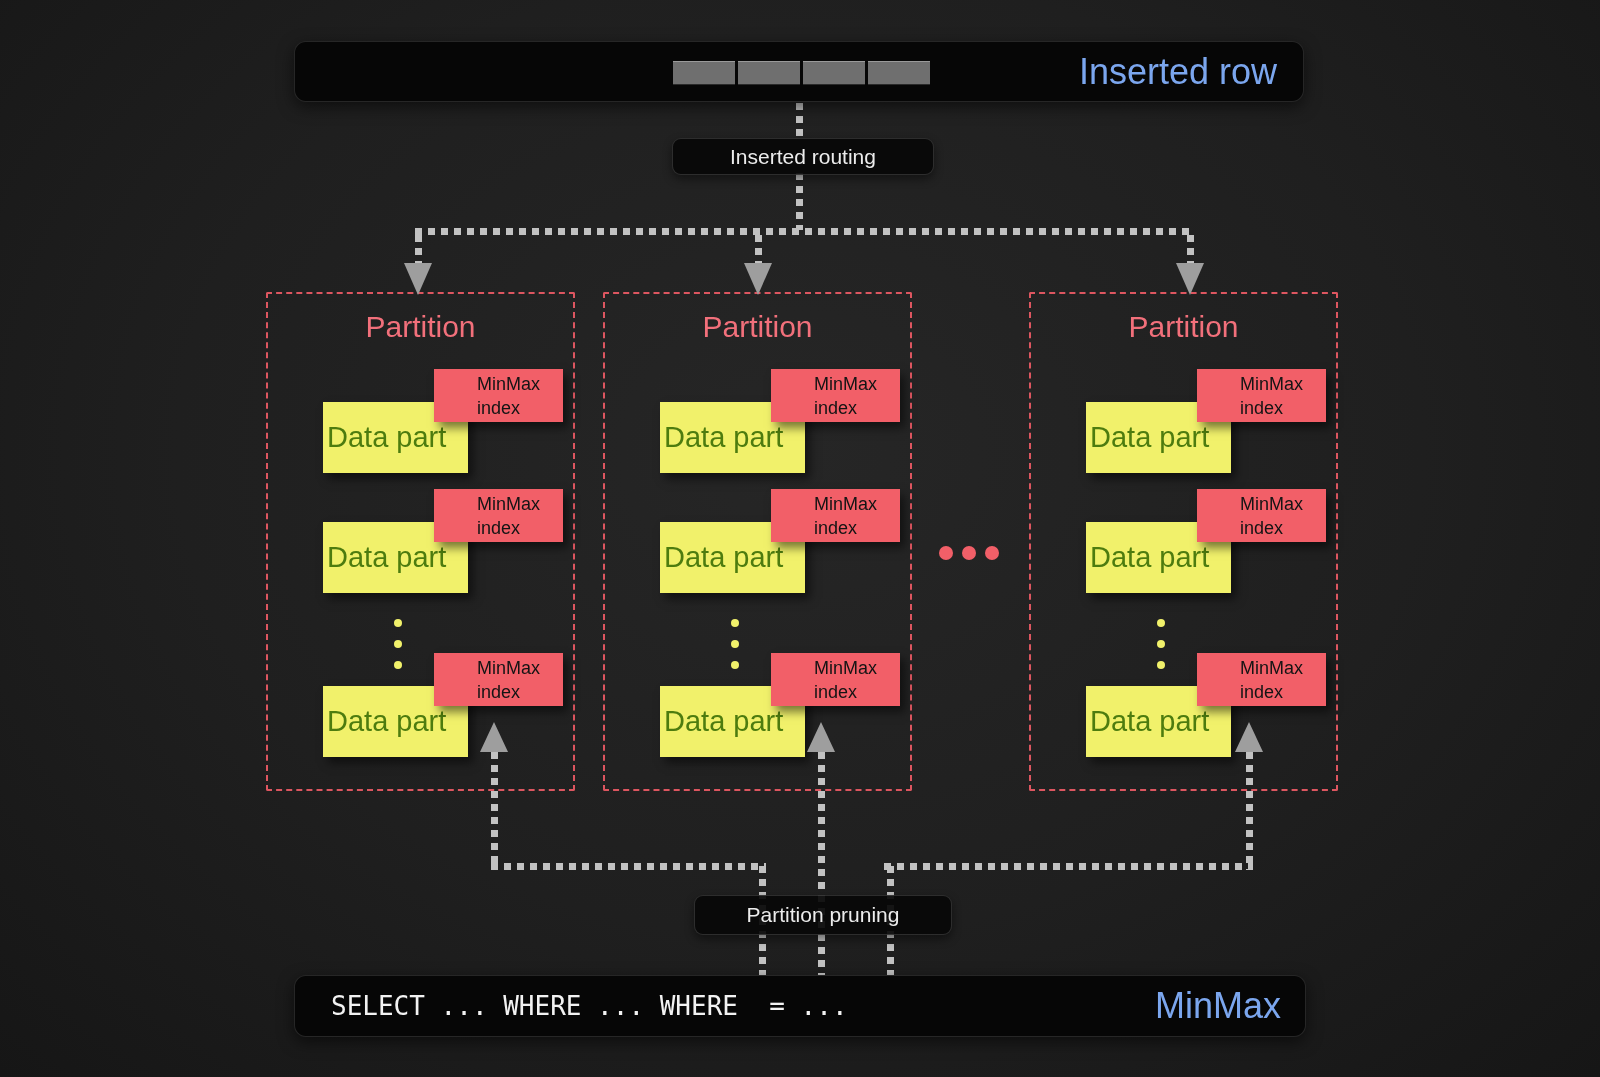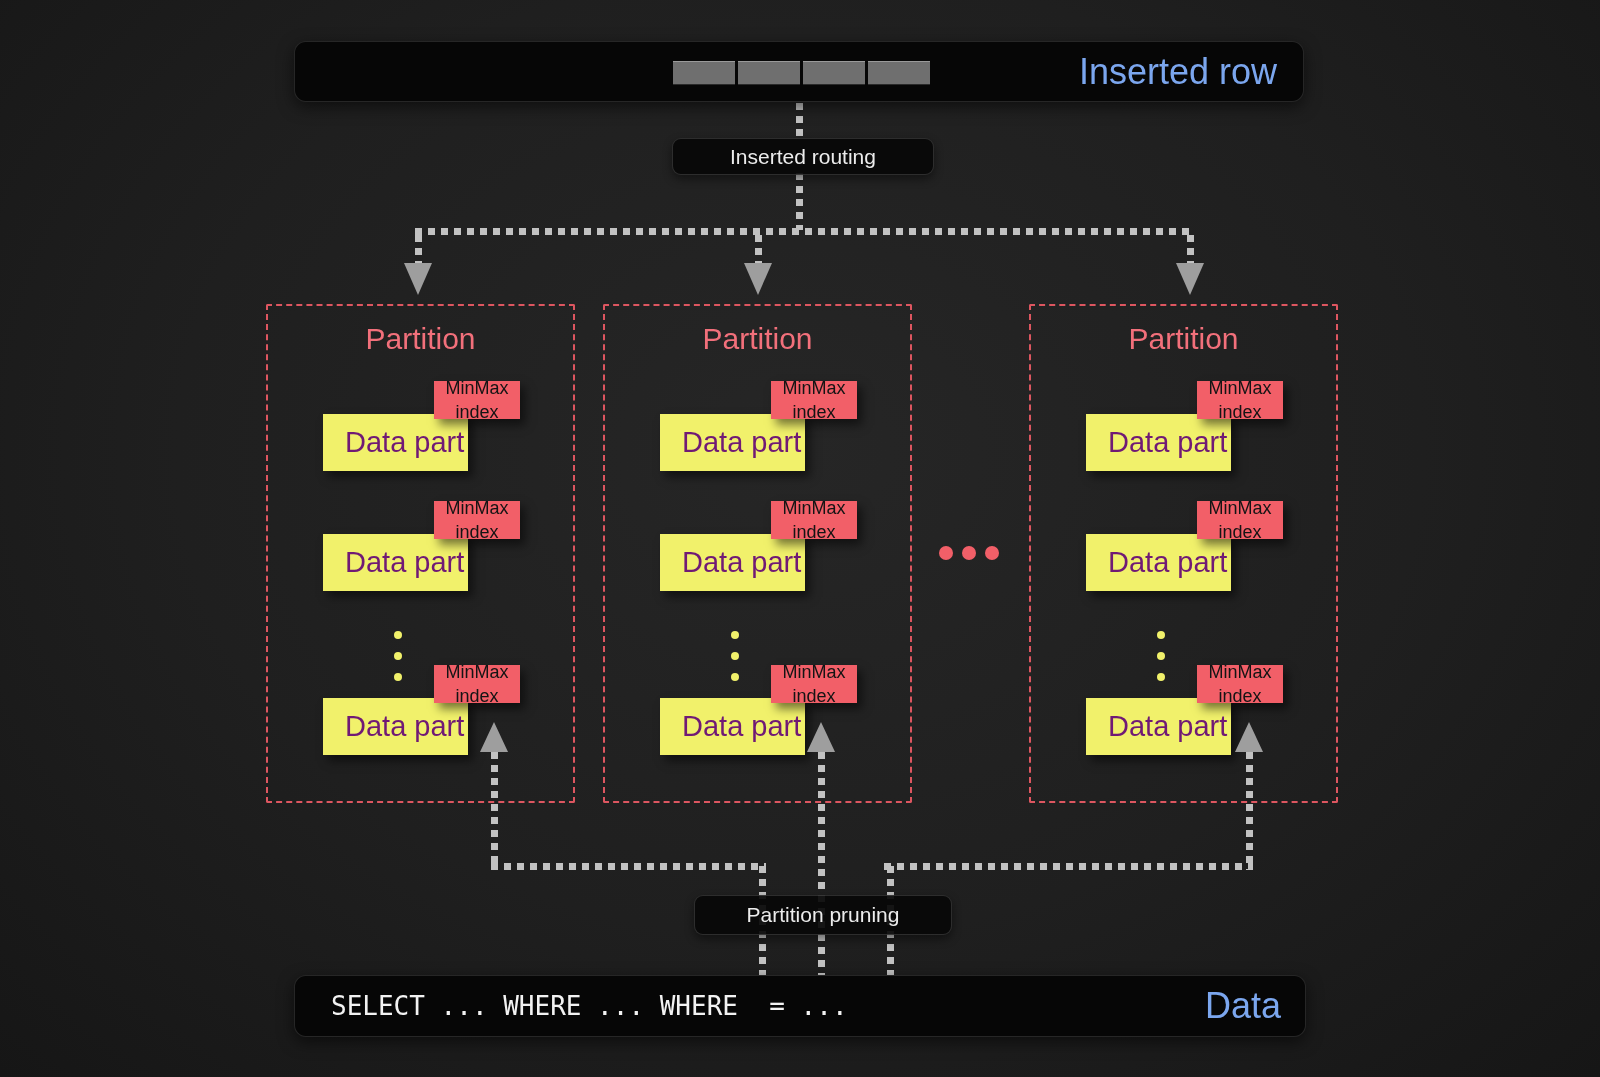--- a/index.html
+++ b/index.html
@@ -48,39 +48,39 @@
     border-left:14px solid transparent;border-right:14px solid transparent;
     border-top:32px solid var(--arrow-gray);
   }
   .arrow-up{
     position:absolute;width:0;height:0;z-index:3;
     border-left:14px solid transparent;border-right:14px solid transparent;
     border-bottom:30px solid var(--arrow-gray);
   }
   
   .partition{
-    position:absolute;top:304px;width:305px;height:495px;
+    position:absolute;top:292px;width:305px;height:495px;
     border:2px dashed var(--red-border);border-radius:2px;z-index:1;
   }
   .partition-title{
     position:absolute;top:16px;left:0;width:100%;text-align:center;
     color:var(--partition-red);font-size:30px;
   }
   .dp-group{position:absolute;left:0;width:100%;height:110px;}
   .data-part{
-    position:absolute;left:55px;top:33px;width:145px;height:57px;
-    background:var(--yellow);color:#701a75;font-size:29px;
-    display:flex;align-items:center;padding-left:22px;box-sizing:border-box;
+    position:absolute;left:55px;top:33px;width:145px;height:71px;
+    background:var(--yellow);color:#4d7c0f;font-size:29px;
+    display:flex;align-items:center;padding-left:4px;box-sizing:border-box;
     box-shadow:5px 6px 9px rgba(0,0,0,0.5);z-index:1;
   }
   .minmax-tag{
-    position:absolute;left:166px;top:0;width:86px;height:38px;
+    position:absolute;left:166px;top:0;width:86px;height:53px;
     background:var(--tag-red);color:#141414;font-size:18px;line-height:24px;
-    display:flex;align-items:center;justify-content:center;text-align:center;
-    box-shadow:5px 6px 9px rgba(0,0,0,0.5);z-index:2;
+    display:flex;align-items:center;justify-content:center;text-align:left;
+    box-shadow:5px 6px 9px rgba(0,0,0,0.5);z-index:2;padding-left:43px;
   }
   .ydots{position:absolute;left:126px;width:8px;}
   .ydot{width:8px;height:8px;border-radius:50%;background:var(--yellow);margin-bottom:13px;}
   .rdots{position:absolute;left:939px;top:546px;display:flex;gap:9px;z-index:1;}
   .rdot{width:14px;height:14px;border-radius:50%;background:var(--tag-red);}
   
   .sql{
     position:absolute;left:36px;top:0;height:100%;display:flex;align-items:center;
     font-family:"DejaVu Sans Mono", monospace;font-size:26px;color:#f2f2f2;white-space:pre;
   }
@@ -197,16 +197,16 @@
 
   <div class="vdash" style="left:759px;top:866px;height:109px;"></div>
   <div class="vdash" style="left:887px;top:866px;height:109px;"></div>
 
   <div class="chip" style="left:694px;top:895px;width:256px;height:38px;align-items:center;">
     <span>Partition pruning</span>
   </div>
 
   <div class="panel" style="left:294px;top:975px;width:1010px;height:60px;">
     <div class="sql"><span>SELECT ... WHERE ... WHERE </span><span> = ...</span></div>
-    <div class="blue-label" style="right:24px;">Data</div>
+    <div class="blue-label" style="right:24px;">MinMax</div>
   </div>
 
 </div>
 
 </body></html>

